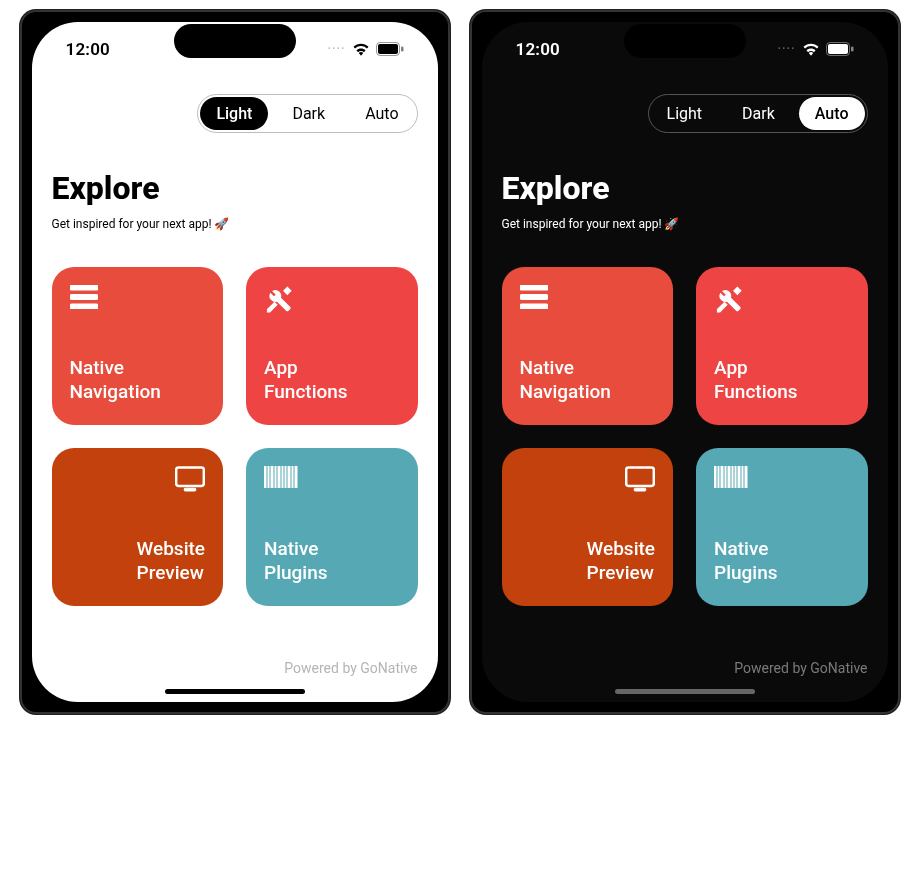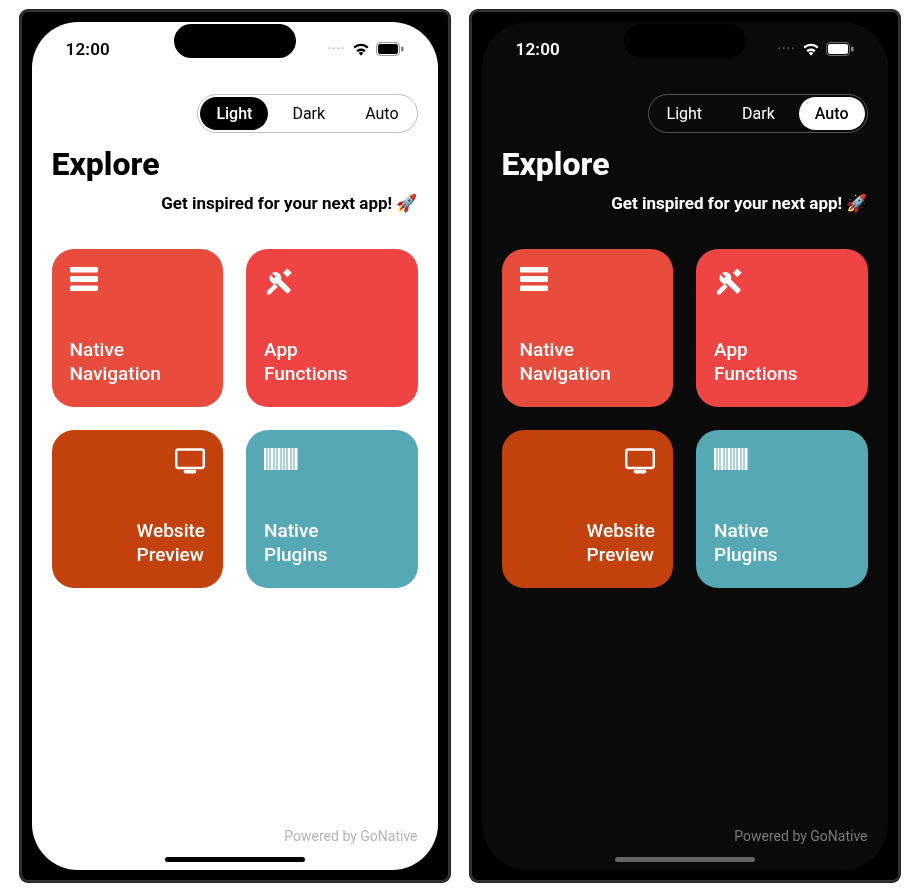--- a/index.html
+++ b/index.html
@@ -7,23 +7,23 @@
     font-family: -apple-system, BlinkMacSystemFont, "Segoe UI", Roboto, Helvetica, Arial, sans-serif;
     background: #fff;
     display: flex;
     gap: 20px;
     padding: 10px;
     justify-content: center;
     align-items: flex-start;
   }
   .phone-frame {
     width: 430px;
-    height: 872px;
+    height: 704px;
     background: #000;
-    border-radius: 8px;
+    border-radius: 16px;
     padding: 12px;
     position: relative;
     box-shadow: inset 0 0 0 2px #333, 0 0 0 1px #222;
   }
   .phone-frame::before, .phone-frame::after {
     content: "";
     position: absolute;
     background: #000;
     border-radius: 3px;
   }
@@ -106,27 +106,26 @@
   }
   .theme-toggle .seg.active-dark {
     background: #fff;
     color: #000;
     font-weight: 500;
   }
 
   .page-title {
     font-size: 32px;
     font-weight: 800;
-    margin-top: 12px;
+    margin-top: 36px;
   }
   .page-subtitle {
-    font-size: 17px;
+    font-size: 12px;
     margin-top: 10px;
-    font-weight: 700;
-    text-align: right;
+    font-weight: 400;
   }
 
   .tiles {
     margin-top: 36px;
     display: grid;
     grid-template-columns: 1fr 1fr;
     gap: 23px;
   }
   .tile {
     border-radius: 22px;

